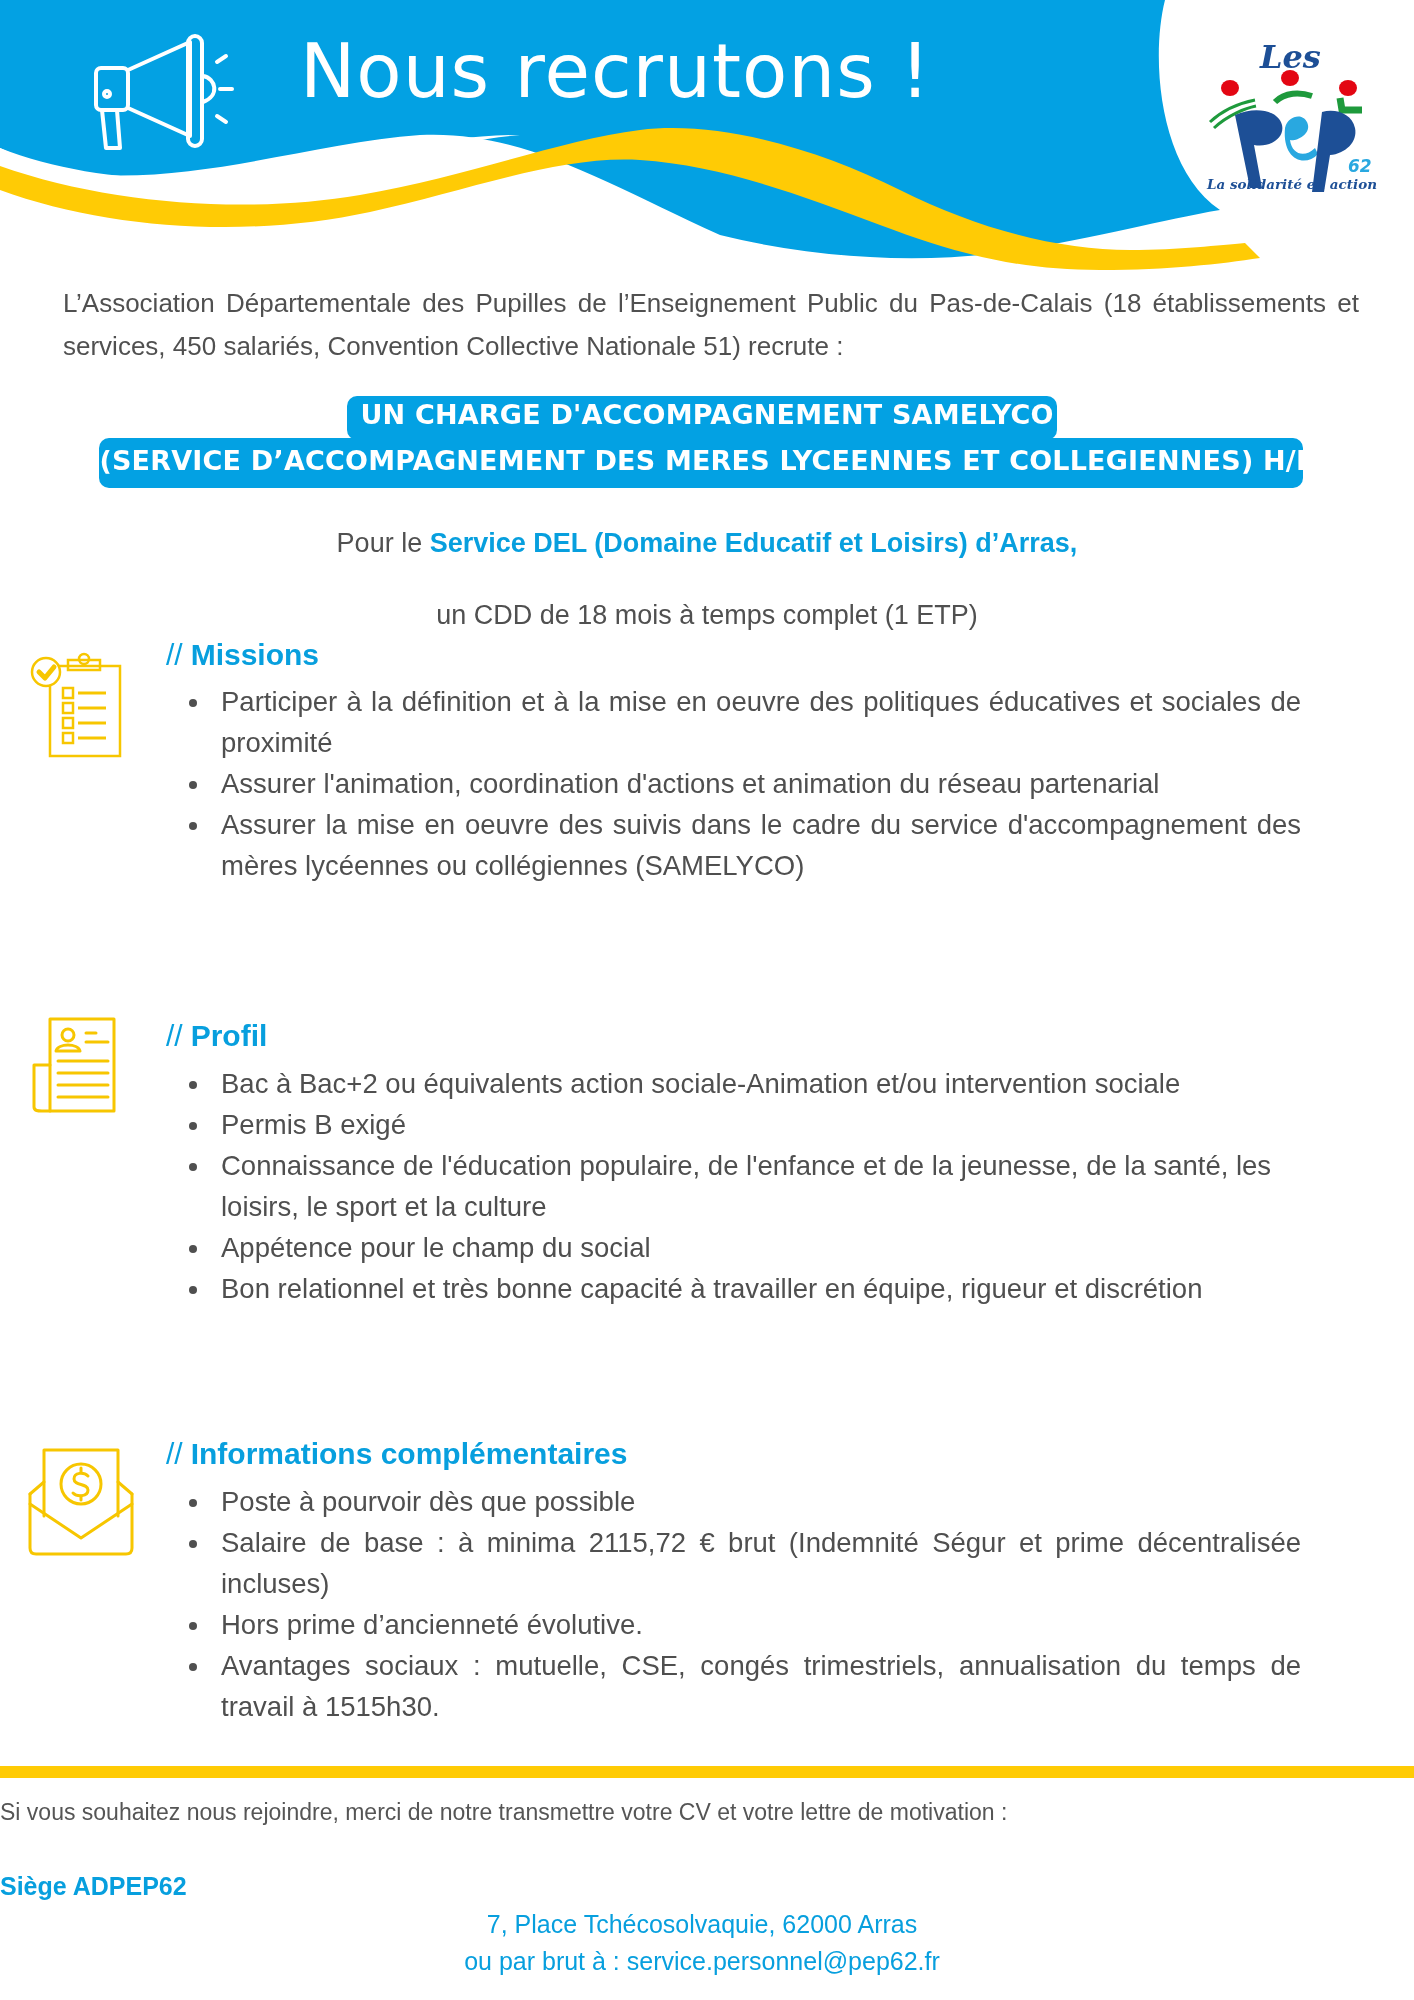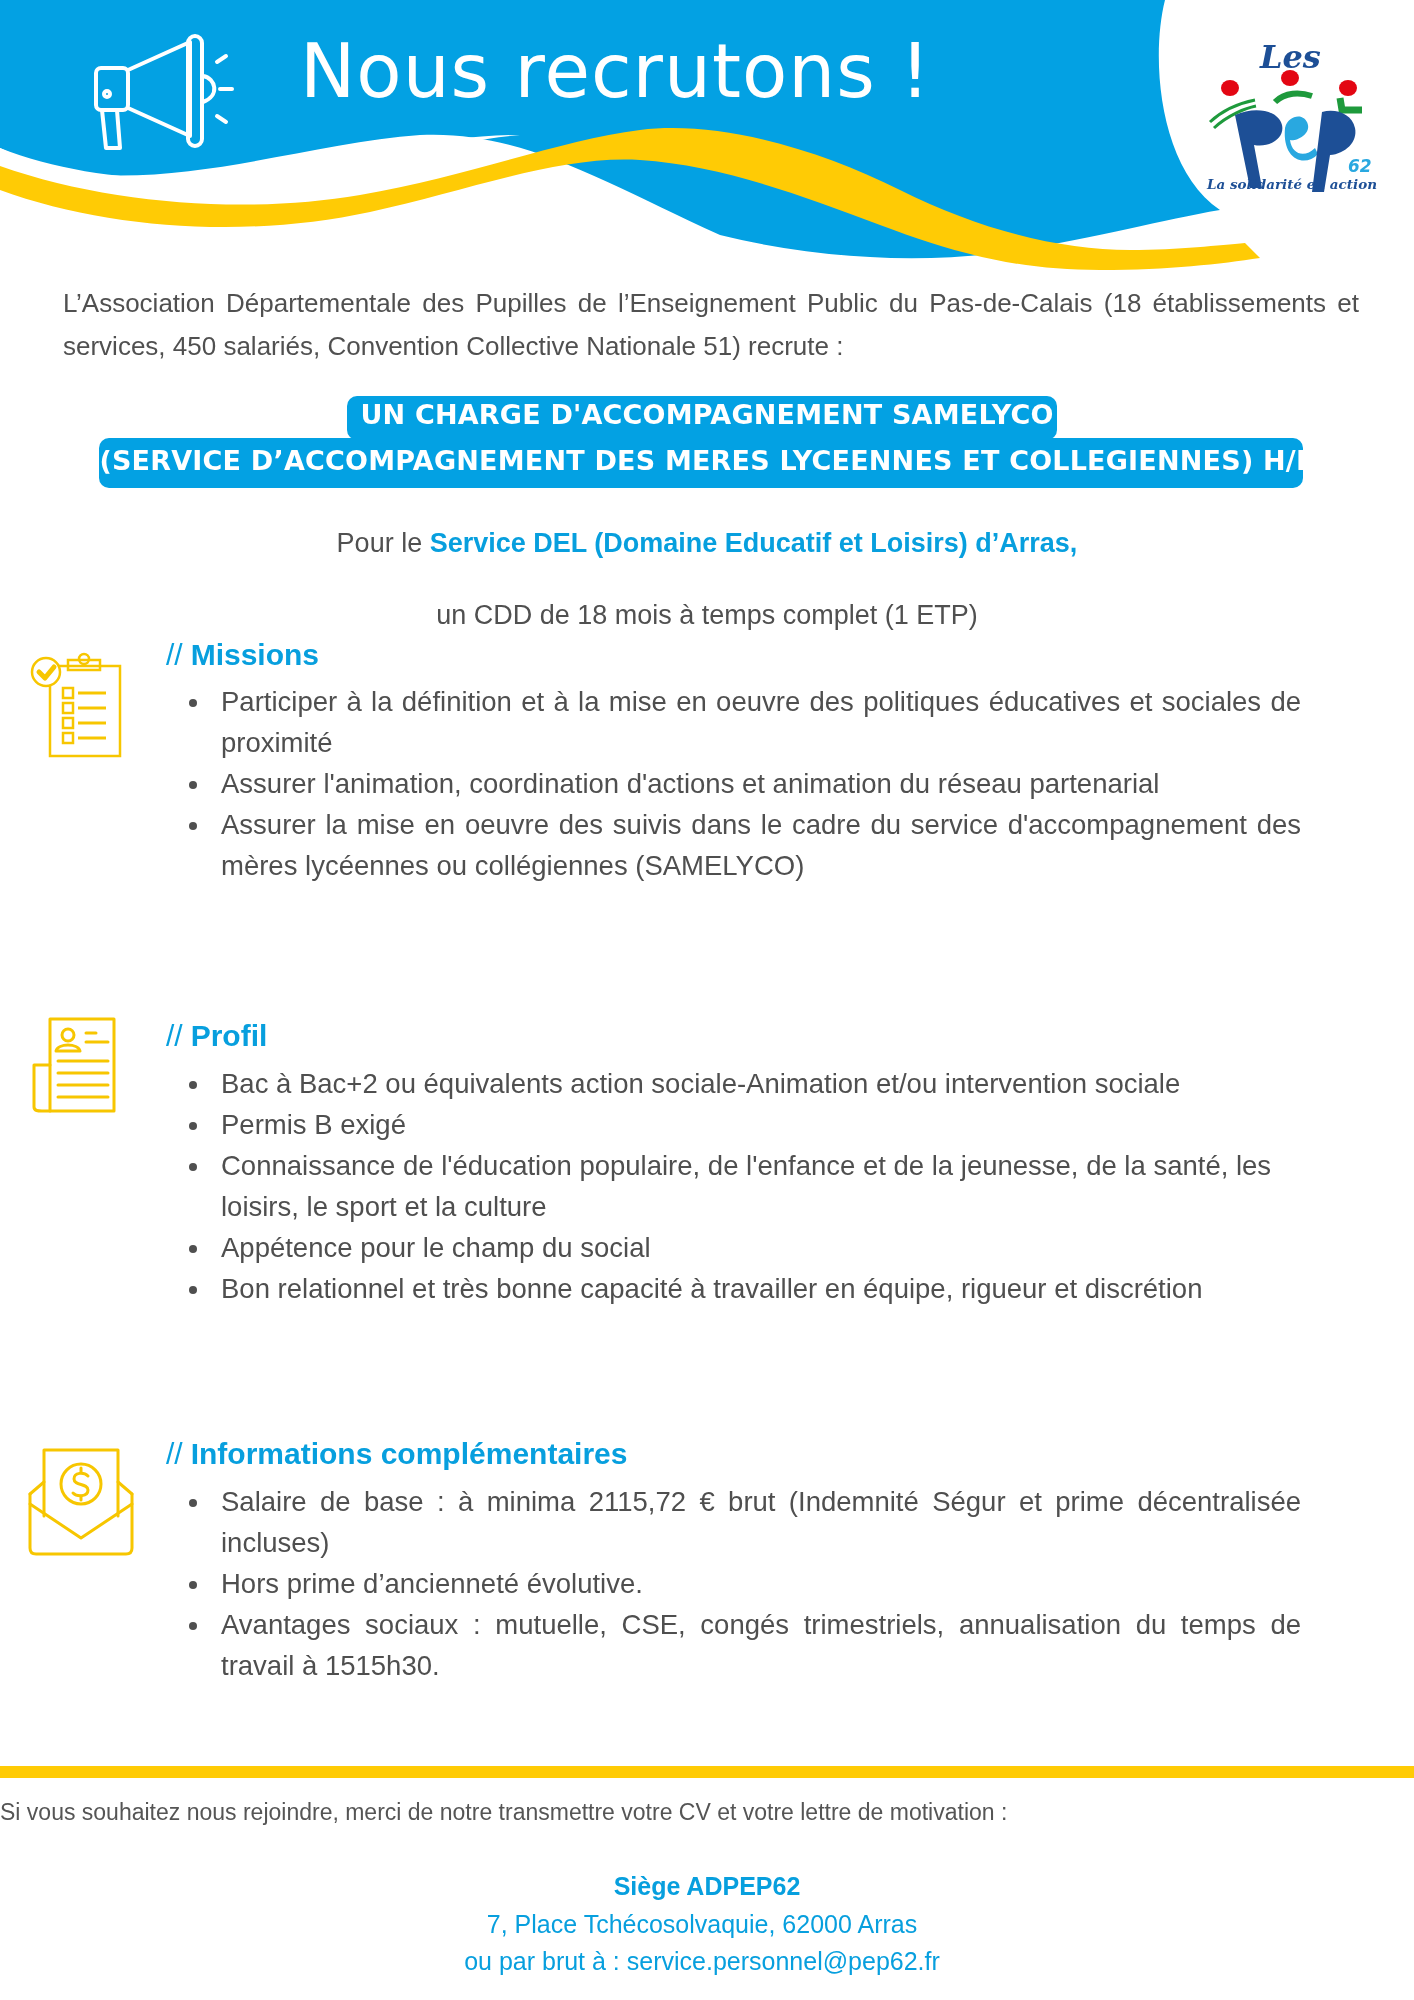--- a/index.html
+++ b/index.html
@@ -68,21 +68,21 @@
   .bullets li::before {
     content: ""; position: absolute; left: 6px; top: 18px;
     width: 8px; height: 8px; border-radius: 50%; background: #4f4f4f;
   }
   .yellow-bar { position: absolute; left: 0; top: 1766px; width: 1414px; height: 12px; background: #ffcb05; }
   .footer-text {
     position: absolute; left: 0; top: 1799px; width: 1414px; text-align: left;
     font-size: 23px; color: #555555;
   }
   .footer-org {
-    position: absolute; left: 0; top: 1872px; width: 1414px; text-align: center;
+    position: absolute; left: 0; top: 1872px; width: 1414px; 
     font-size: 25px; font-weight: bold; color: #079fde;
   }
   .footer-addr, .footer-mail {
     position: absolute; left: 0; width: 1404px; text-align: center;
     font-size: 25px; color: #079fde;
   }
   .footer-addr { top: 1910px; }
   .footer-mail { top: 1947px; }
 </style>
 </head>
@@ -190,20 +190,21 @@
   <path d="M18,70 L18,4 L92,4 L92,70"></path>
   <circle cx="55" cy="38" r="20"></circle>
   <path d="M62,30 C58,26 48,26 48,33 C48,40 62,37 62,44 C62,51 51,51 47,47"></path>
   <line x1="55" y1="22" x2="55" y2="26"></line>
   <line x1="55" y1="50" x2="55" y2="54"></line>
 </svg>
 <div class="section-title" style="top:1437px;">
   <span class="slashes">//</span><span>Informations complémentaires</span>
 </div>
 <ul class="bullets" style="top:1481px;">
+  <li>Poste à pourvoir dès que possible</li>
   <li>Salaire de base : à minima 2115,72 € brut (Indemnité Ségur et prime décentralisée incluses)</li>
   <li>Hors prime d’ancienneté évolutive.</li>
   <li>Avantages sociaux : mutuelle, CSE, congés trimestriels, annualisation du temps de travail à 1515h30.</li>
 </ul>
 
 <div class="yellow-bar"></div>
 <div class="footer-text">Si vous souhaitez nous rejoindre, merci de notre transmettre votre CV et votre lettre de motivation :</div>
 <div class="footer-org">Siège ADPEP62</div>
 <div class="footer-addr">7, Place Tchécosolvaquie, 62000 Arras</div>
 <div class="footer-mail">

